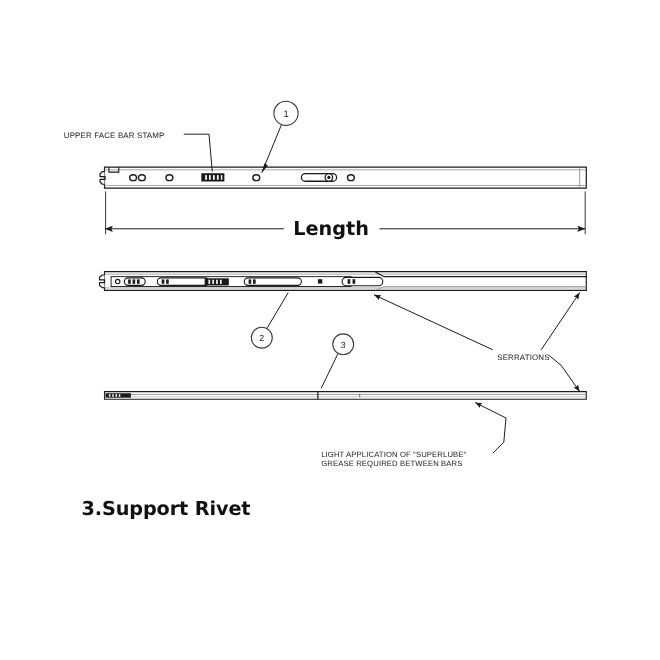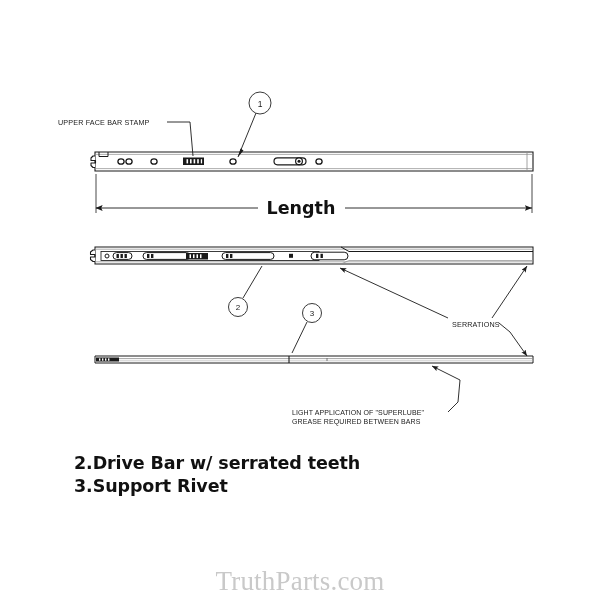--- a/index.html
+++ b/index.html
@@ -229,22 +229,18 @@
     <g>
       <polyline points="448,412 458,402 460,380" fill="none" stroke="#1a1a1a" stroke-width="0.9"></polyline>
       <line x1="460" y1="380" x2="432" y2="366" stroke="#1a1a1a" stroke-width="0.9" marker-end="url(#arrowSm)"></line>
       <text x="292" y="415" font-family="Liberation Sans, sans-serif" font-size="7" fill="#1a1a1a" letter-spacing="0.1">LIGHT APPLICATION OF "SUPERLUBE"</text>
       <text x="292" y="424" font-family="Liberation Sans, sans-serif" font-size="7" fill="#1a1a1a" letter-spacing="0.1">GREASE REQUIRED BETWEEN BARS</text>
     </g>
   </svg>
 
   <div class="legend">
     <div class="legend-item">
-      <span class="legend-num">2.</span><span>Drive Bar w/ serrated teeth</span>
-    </div>
-    <div class="legend-item">
       <span class="legend-num">3.</span><span>Support Rivet</span>
     </div>
   </div>
 
-  <div class="watermark">TruthParts.com</div>
 
 </div>
 
 </body></html>

